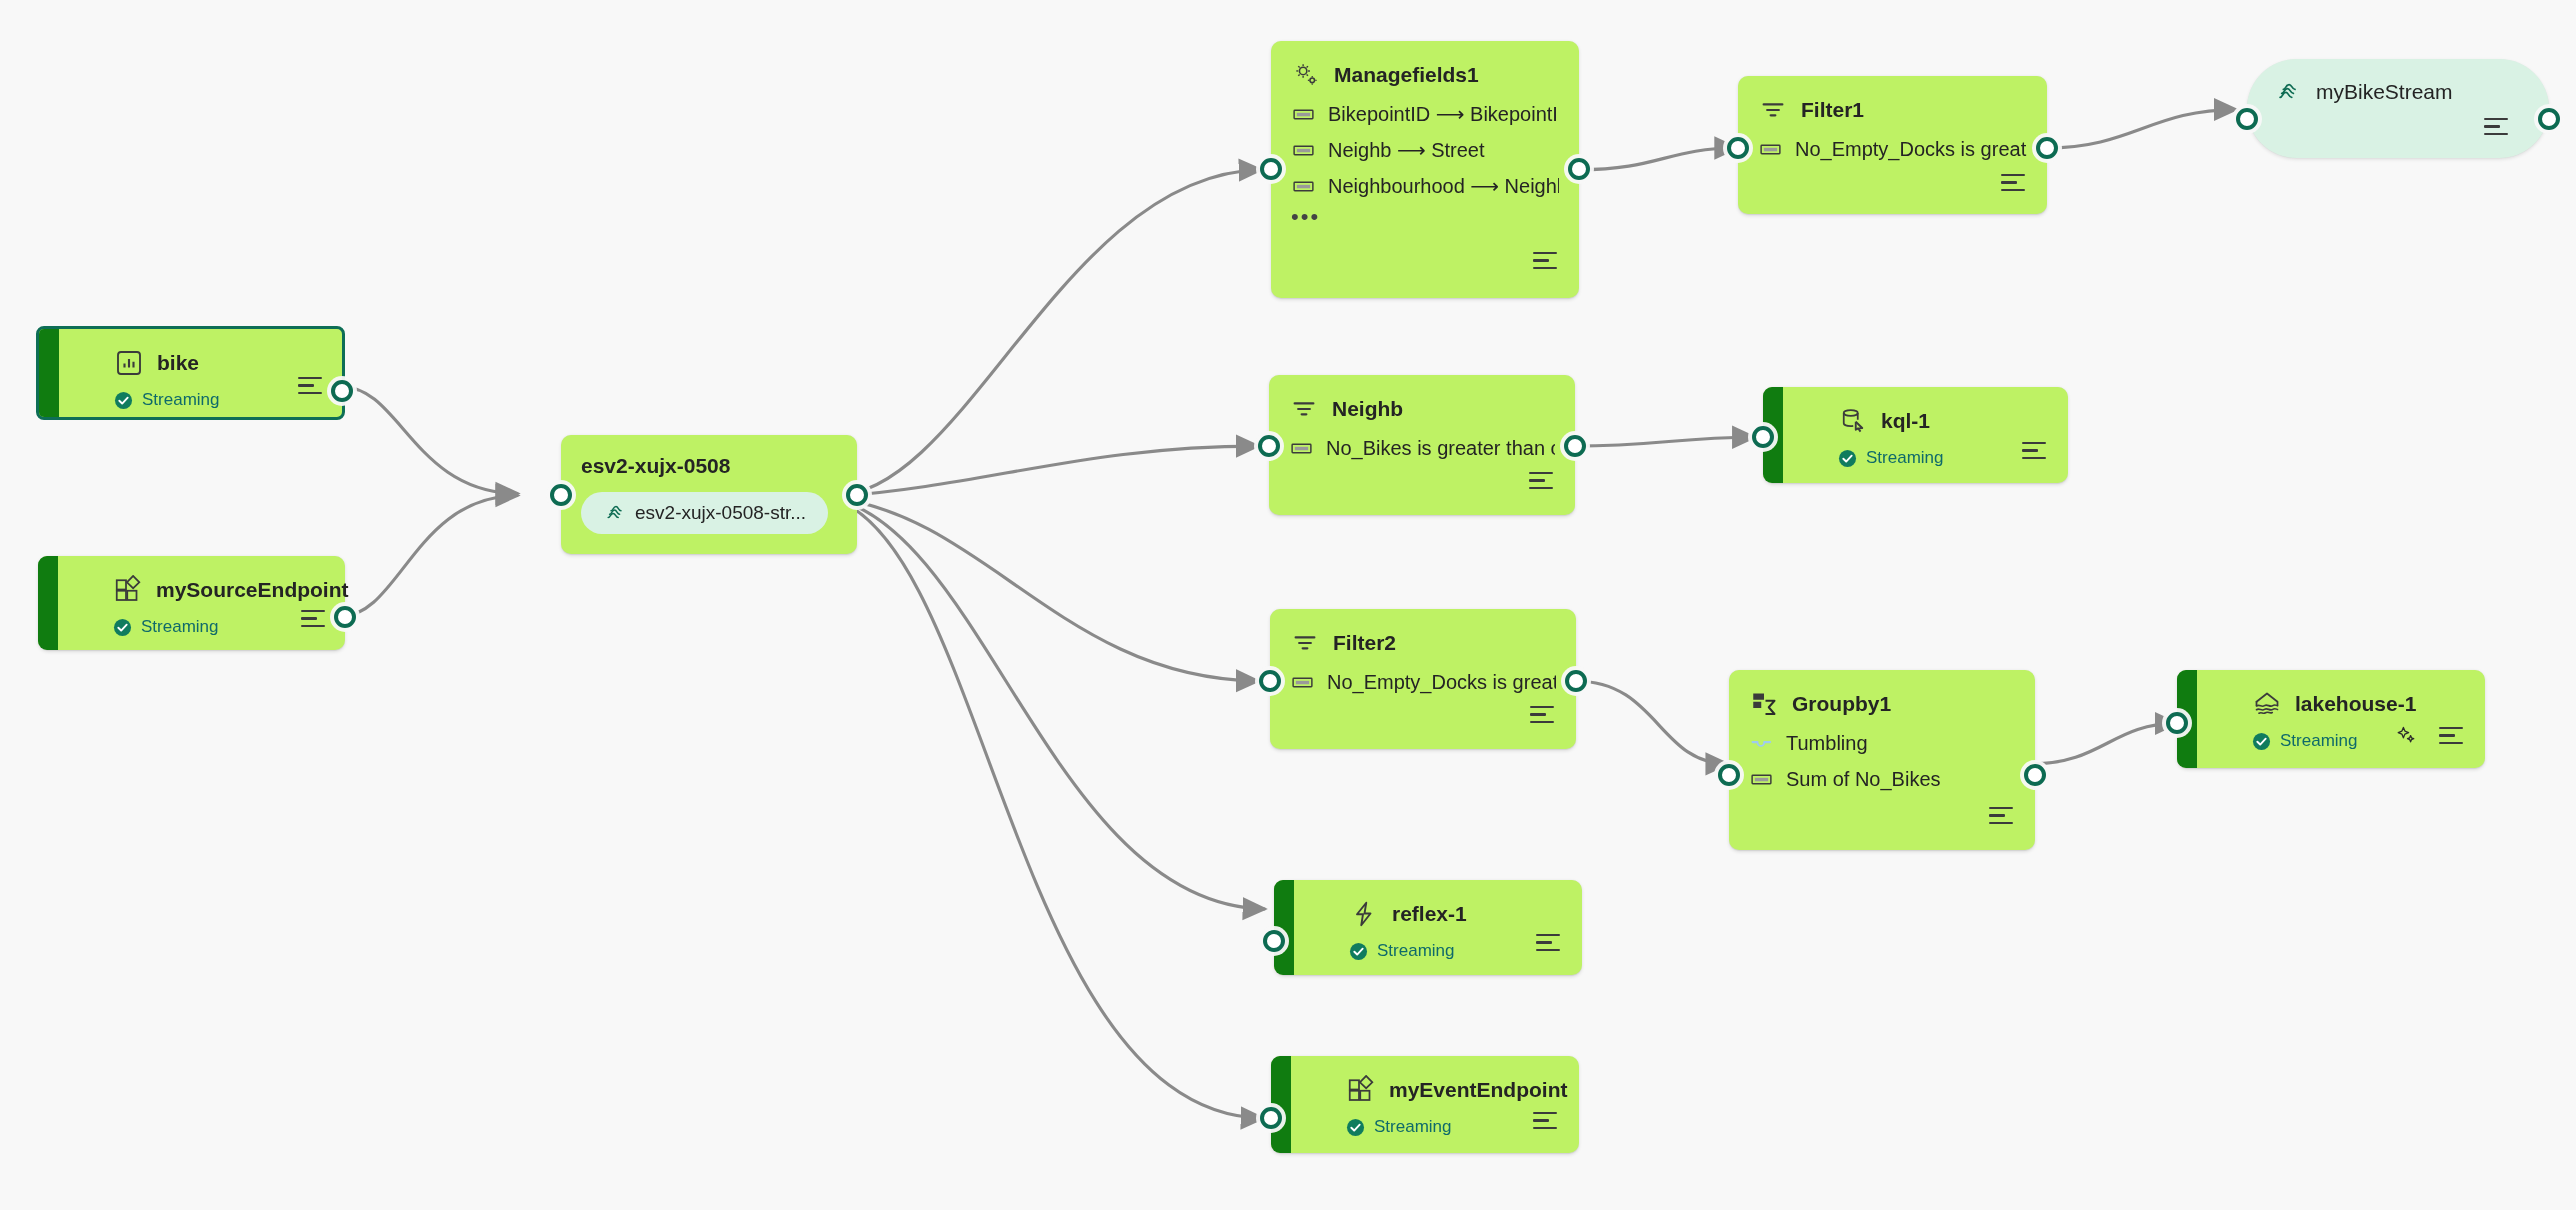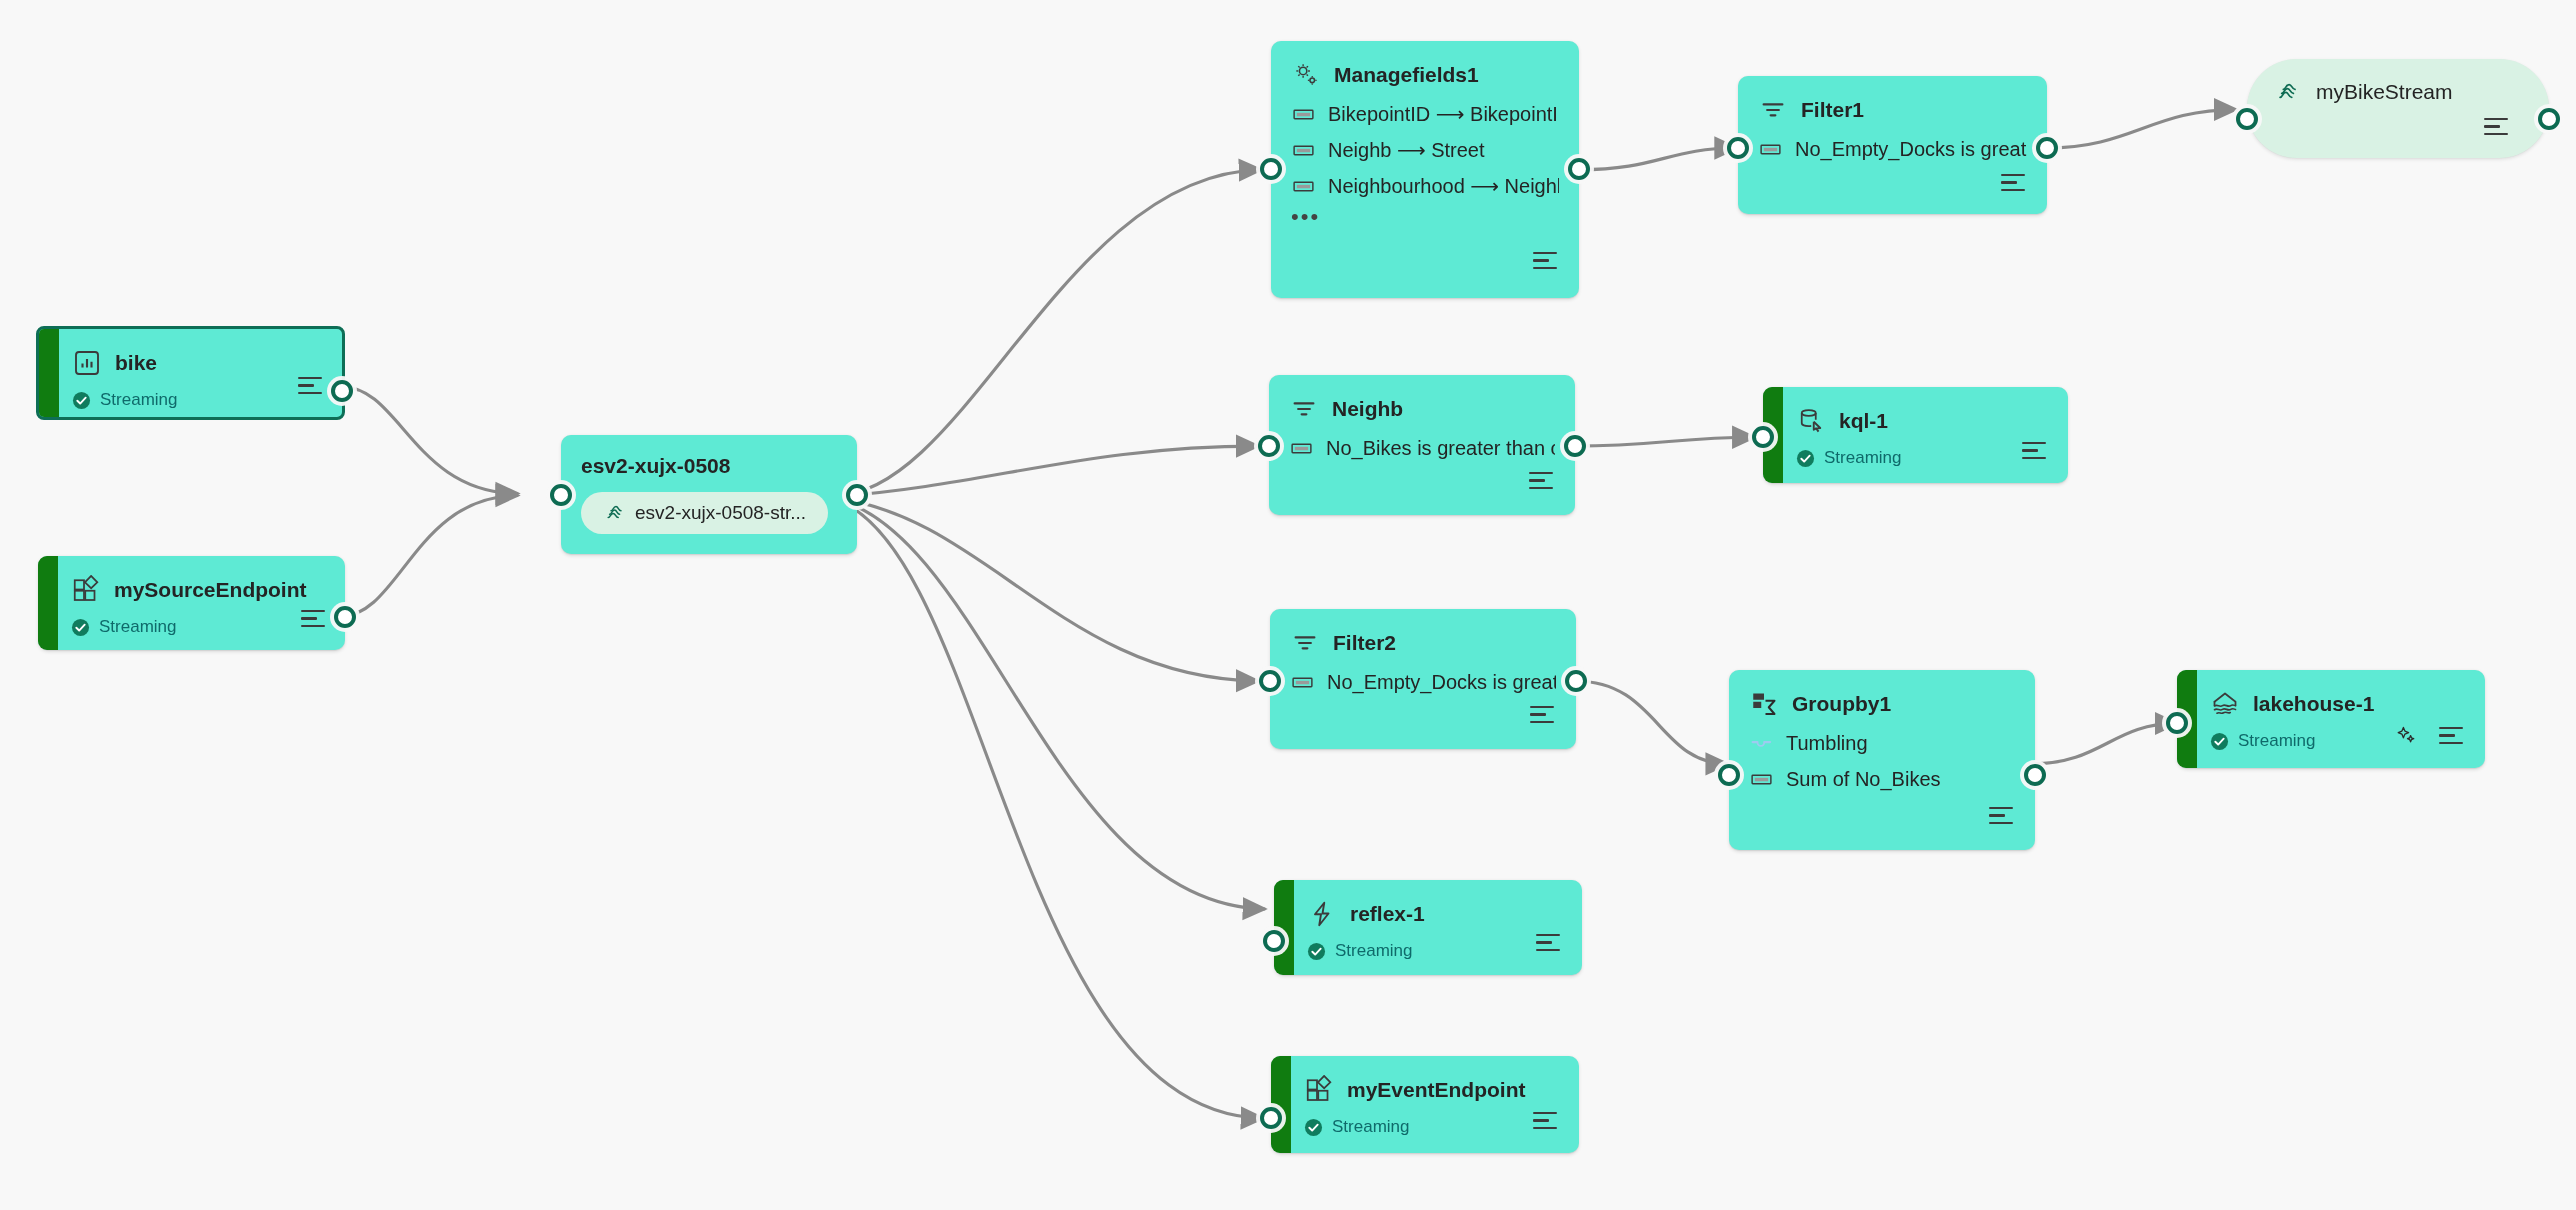--- a/index.html
+++ b/index.html
@@ -19,21 +19,21 @@
   #edge-layer {
     position: absolute;
     left: 0; top: 0;
     width: 2576px; height: 1210px;
     pointer-events: none;
   }
 
   
   .node {
     position: absolute;
-    background: #5eead4;
+    background: #bef264;
     border-radius: 10px;
     box-shadow: 0 1.6px 3.6px rgba(0,0,0,0.11), 0 0.3px 0.9px rgba(0,0,0,0.07);
     overflow: visible;
   }
   .node.selected {
     border: 3px solid #0e6e56;
     border-radius: 8px;
     box-shadow: none;
   }
   .statusbar {
@@ -47,21 +47,21 @@
   .node.selected .statusbar {
     left: 0px; top: 0px; bottom: 0px;
     border-top-left-radius: 5px;
     border-bottom-left-radius: 5px;
   }
   .node-body {
     position: relative;
     height: 100%;
     padding: 17px 20px 0 20px;
   }
-  .node-body.with-bar { padding-left: 33px; }
+  .node-body.with-bar { padding-left: 47px; margin-left: 28px; }
 
   .node-header {
     display: flex;
     align-items: center;
     gap: 13px;
     height: 34px;
   }
   .node-title {
     font-size: 21px;
     font-weight: bold;

